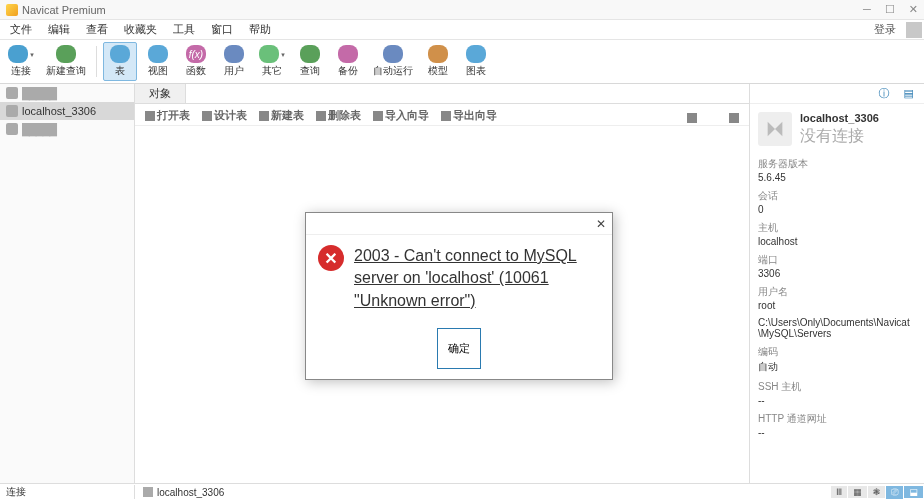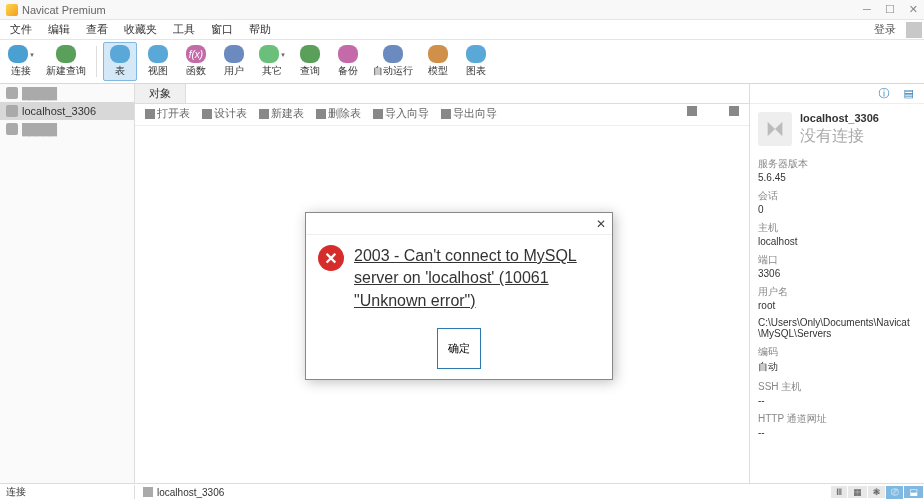--- a/index.html
+++ b/index.html
@@ -36,21 +36,21 @@
 .sidebar { width: 135px; border-right: 1px solid #ddd; background: #fafafa; }
 .sitem { padding: 3px 6px; display: flex; align-items: center; gap: 4px; cursor: pointer; }
 .sitem .sicon { width: 12px; height: 12px; background: #aaa; border-radius: 2px; }
 .sitem.sel { background: #d8d8d8; }
 .sitem.blur { color: #aaa; filter: blur(0.6px); }
 
 
 .center { flex: 1; display: flex; flex-direction: column; }
 .center .tabs { height: 20px; border-bottom: 1px solid #ddd; display: flex; align-items: stretch; }
 .center .tab { padding: 0 14px; display: flex; align-items: center; border-right: 1px solid #ddd; background: #f0f0f0; cursor: pointer; }
-.center .subtoolbar { height: 22px; border-bottom: 1px solid #eee; display: flex; align-items: flex-start; padding: 0 4px; gap: 20px; }
+.center .subtoolbar { height: 22px; border-bottom: 1px solid #eee; display: flex; align-items: flex-end; padding: 0 4px; gap: 20px; font-weight: bold; }
 .center .stbtn { display: flex; align-items: center; gap: 2px; padding: 2px 6px; color: #666; cursor: pointer; }
 .center .stbtn .sticon { width: 10px; height: 10px; background: #888; }
 .center .subtoolbar .sbspacer { flex: 1; }
 .center .canvas { flex: 1; background: #fff; position: relative; }
 
 
 .rightpanel { width: 175px; border-left: 1px solid #ddd; display: flex; flex-direction: column; }
 .rightpanel .rtop { height: 20px; display: flex; align-items: center; justify-content: flex-end; padding: 0 10px; gap: 14px; color: #2a7ab0; border-bottom: 1px solid #eee; }
 .rightpanel .rhead { display: flex; gap: 8px; padding: 8px; }
 .rightpanel .rhead .ricon { width: 34px; height: 34px; background: #eee; border-radius: 3px; display: flex; align-items: center; justify-content: center; }

